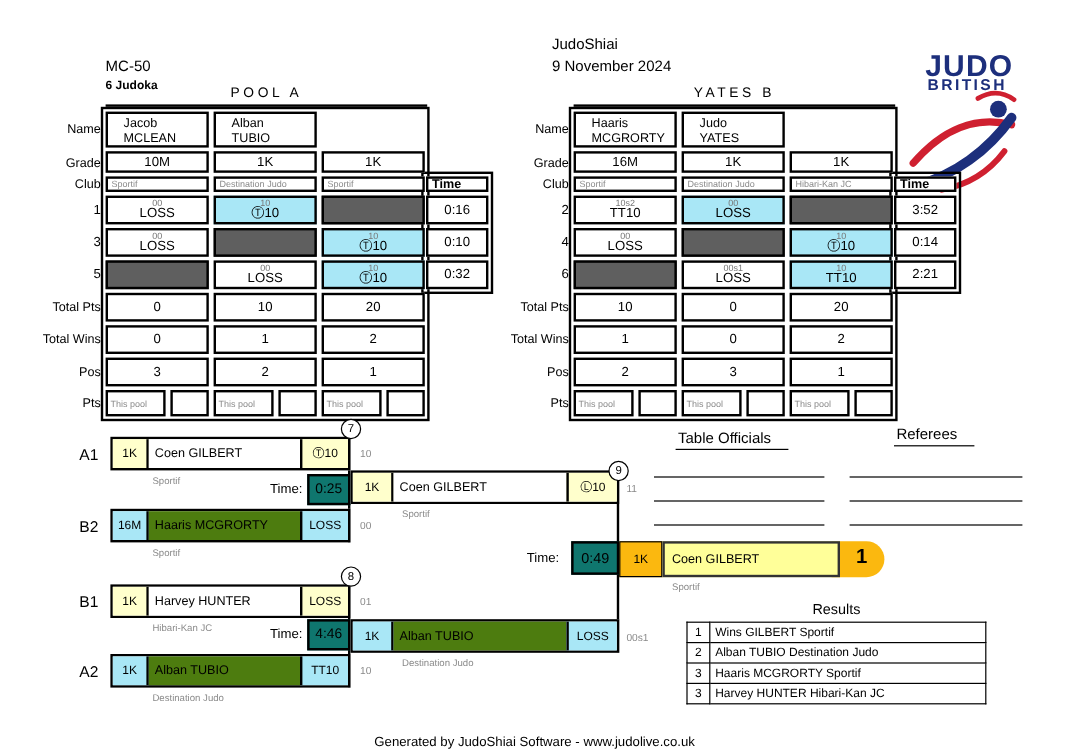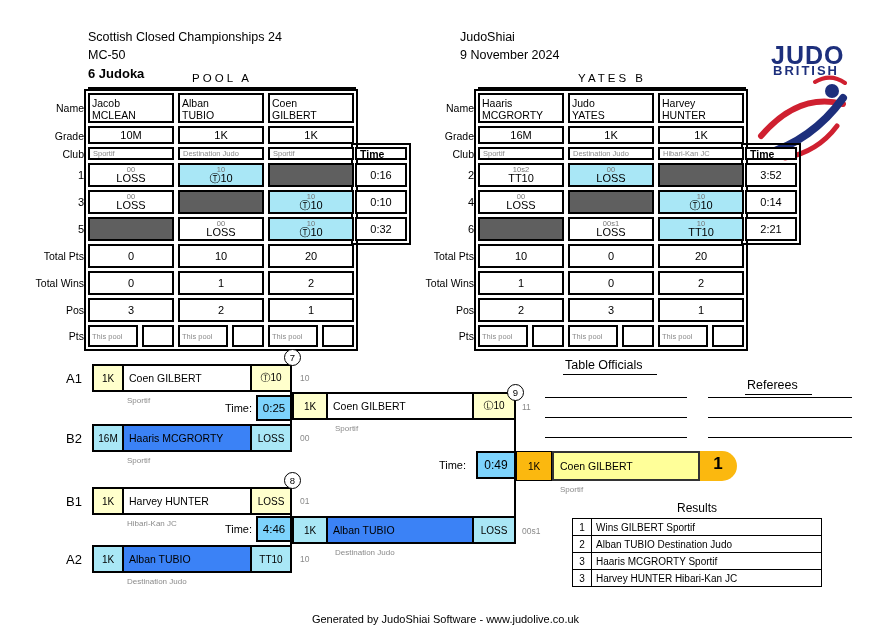--- a/index.html
+++ b/index.html
@@ -11,70 +11,69 @@
   .pool .lbl{position:absolute;left:0;width:54px;text-align:right;font-size:10.5px;}
   .cell{position:absolute;border:2px solid #000;background:#fff;box-sizing:border-box;}
   .cell.blue{background:#a9e7f6;}
   .cell.gray{background:#5f5f5f;}
   .c0{left:58px;} .c1{left:148px;} .c2{left:238px;} .colw{width:86px;}
   .ctime{left:325px;width:52px;}
   .rt-name{top:0;height:30px;} .rt-grade{top:33px;height:18px;} .rt-club{top:54px;height:13px;}
   .rt-m0{top:70px;height:24px;} .rt-m1{top:97px;height:24px;} .rt-m2{top:124px;height:24px;}
   .rt-tp{top:151px;height:24px;} .rt-tw{top:178px;height:24px;} .rt-pos{top:205px;height:24px;}
   .rt-pts{top:232px;height:22px;}
-  .namecell{font-size:10.5px;line-height:12px;padding:2px 0 0 2px;}
+  .namecell{font-size:10.5px;line-height:12px;padding:2px 0 0 13px;}
   .ctr{display:flex;align-items:center;justify-content:center;font-size:11px;}
   .clubcell{font-size:7.5px;color:#8a8a8a;display:flex;align-items:center;padding-left:3px;}
   .timehead{font-size:10.5px;font-weight:bold;display:flex;align-items:center;padding-left:3px;background:#fff;}
   .mcell{overflow:hidden;}
   .mscore{position:absolute;top:0;left:0;right:0;text-align:center;font-size:7.5px;color:#777;line-height:9px;}
   .mres{position:absolute;bottom:1px;left:0;right:0;text-align:center;font-size:11px;line-height:11px;}
   .wrap{position:absolute;border:2px solid #000;box-sizing:border-box;pointer-events:none;background:transparent;}
   .ptsl{width:50px;} .ptsr{width:32px;}
   .thispool{font-size:7.5px;color:#8a8a8a;display:flex;align-items:center;padding-left:2px;}
   .pooltitle{position:absolute;top:72px;height:15px;border-bottom:2px solid #000;
              text-align:center;font-size:11.5px;letter-spacing:3px;width:268px;}
   
   .bar{position:absolute;height:28px;display:flex;border:2px solid #000;box-sizing:border-box;background:#fff;}
   .bar .g{width:28px;border-right:2px solid #000;display:flex;align-items:center;justify-content:center;font-size:10px;flex:none;}
   .bar .n{flex:1;display:flex;align-items:center;padding-left:5px;font-size:10.5px;}
   .bar .r{width:38px;border-left:2px solid #000;display:flex;align-items:center;justify-content:center;font-size:10px;flex:none;}
   .bar.semi{width:224px;} .bar.semi .g{width:32px;} .bar.semi .r{width:40px;}
   .bar.y .g,.bar.y .r{background:#ffffcc;} .bar.y .n{background:#fff;}
-  .bar.b .g,.bar.b .r{background:#a9e7f6;} .bar.b .n{background:#3b82f6;}
+  .bar.b .g,.bar.b .r{background:#a9e7f6;} .bar.b .n{background:#4d7c0f;}
   .slot{position:absolute;font-size:13px;width:28px;text-align:right;}
   .clubtxt{position:absolute;font-size:8px;color:#8a8a8a;}
   .scoretxt{position:absolute;font-size:8.5px;color:#8a8a8a;}
   .mcircle{position:absolute;width:17px;height:17px;border:1.5px solid #000;border-radius:50%;background:#fff;
            display:flex;align-items:center;justify-content:center;font-size:9.5px;z-index:6;box-sizing:border-box;}
   .vline{position:absolute;width:2px;background:#000;}
-  .timebox{position:absolute;border:2px solid #000;background:#7dd3fc;display:flex;align-items:center;justify-content:center;
+  .timebox{position:absolute;border:2px solid #000;background:#0f766e;display:flex;align-items:center;justify-content:center;
            font-size:11.5px;box-sizing:border-box;}
   .timelbl{position:absolute;font-size:11px;text-align:right;width:92px;}
   
   .offhead{position:absolute;font-size:12.5px;border-bottom:1.5px solid #000;padding:0 14px 2px 2px;}
   .oline{position:absolute;height:0;border-top:1.2px solid #000;}
   .results-title{position:absolute;font-size:12px;text-align:center;}
   .rtable{position:absolute;border-collapse:collapse;}
   .rtable td{border:1.5px solid #000;font-size:10px;height:16px;padding:0 4px;white-space:nowrap;}
   .rtable td.rank{text-align:center;width:12px;padding:0 3px;}
   
   .h-text{position:absolute;font-size:12.5px;}
   .footer{position:absolute;left:0;width:891px;text-align:center;font-size:11px;top:613px;}
   .logo-top{position:absolute;font-size:13px;font-weight:bold;color:#1d2f7c;letter-spacing:2px;}
   .logo-bottom{position:absolute;font-size:25px;font-weight:bold;color:#1d2f7c;letter-spacing:1px;line-height:22px;}
 </style>
 </head>
 <body>
 
 <div id="page">
 
-  <div class="h-text" style="left:88px;top:30px;">Scottish Closed Championships 24</div>
   <div class="h-text" style="left:88px;top:48px;">MC-50</div>
-  <div class="h-text" style="left:88px;top:66px;font-size:13px;font-weight:bold;">6 Judoka</div>
+  <div class="h-text" style="left:88px;top:66px;font-size:10px;font-weight:bold;">6 Judoka</div>
   <div class="h-text" style="left:460px;top:30px;">JudoShiai</div>
   <div class="h-text" style="left:460px;top:48px;">9 November 2024</div>
 
   <div class="logo-top" style="left:773px;top:30px;margin-top:33px;">BRITISH</div>
   <div class="logo-bottom" style="left:771px;top:44px;">JUDO</div>
   <svg class="abs" style="left:755px;top:74px;" width="100" height="88" viewBox="0 0 100 88">
     <path d="M60,8 C70,2 80,2 90,9" stroke="#cf2030" stroke-width="4" fill="none" stroke-linecap="round"></path>
     <path d="M6,62 C30,34 58,22 88,30" stroke="#cf2030" stroke-width="6" fill="none" stroke-linecap="round"></path>
     <path d="M10,80 C40,72 68,52 88,24" stroke="#1d2f7c" stroke-width="8" fill="none" stroke-linecap="round"></path>
     <path d="M30,84 C52,80 70,68 82,52" stroke="#cf2030" stroke-width="5" fill="none" stroke-linecap="round"></path>
@@ -100,24 +99,20 @@
     <div class="wrap" style="left:321px;top:50px;width:60px;height:102px;"></div>
 
     <div class="cell c0 colw rt-name namecell">
       <div>Jacob</div>
       <div>MCLEAN</div>
     </div>
     <div class="cell c1 colw rt-name namecell">
       <div>Alban</div>
       <div>TUBIO</div>
     </div>
-    <div class="cell c2 colw rt-name namecell">
-      <div>Coen</div>
-      <div>GILBERT</div>
-    </div>
 
     <div class="cell c0 colw rt-grade ctr">10M</div>
     <div class="cell c1 colw rt-grade ctr">1K</div>
     <div class="cell c2 colw rt-grade ctr">1K</div>
 
     <div class="cell c0 colw rt-club clubcell">Sportif</div>
     <div class="cell c1 colw rt-club clubcell">Destination Judo</div>
     <div class="cell c2 colw rt-club clubcell">Sportif</div>
     <div class="cell ctime rt-club timehead">Time</div>
 
@@ -187,24 +182,20 @@
     <div class="wrap" style="left:54px;top:-4px;width:274px;height:262px;"></div>
     <div class="wrap" style="left:321px;top:50px;width:60px;height:102px;"></div>
 
     <div class="cell c0 colw rt-name namecell">
       <div>Haaris</div>
       <div>MCGRORTY</div>
     </div>
     <div class="cell c1 colw rt-name namecell">
       <div>Judo</div>
       <div>YATES</div>
-    </div>
-    <div class="cell c2 colw rt-name namecell">
-      <div>Harvey</div>
-      <div>HUNTER</div>
     </div>
     <div class="cell c0 colw rt-grade ctr">16M</div>
     <div class="cell c1 colw rt-grade ctr">1K</div>
     <div class="cell c2 colw rt-grade ctr">1K</div>
     <div class="cell c0 colw rt-club clubcell">Sportif</div>
     <div class="cell c1 colw rt-club clubcell">Destination Judo</div>
     <div class="cell c2 colw rt-club clubcell">Hibari-Kan JC</div>
     <div class="cell ctime rt-club timehead">Time</div>
 
     <div class="cell c0 colw rt-m0 mcell">
@@ -329,21 +320,21 @@
   <div class="abs" style="left:693px;top:451px;width:44px;height:30px;background:#fbb80f;border-radius:0 15px 15px 0;"></div>
   <div class="abs" style="left:516px;top:451px;width:36px;height:30px;background:#fbb80f;border:1.5px solid #000;box-sizing:border-box;display:flex;align-items:center;justify-content:center;font-size:10px;">1K</div>
   <div class="abs" style="left:552px;top:451px;width:148px;height:30px;background:#ffff99;border:2px solid #333;box-sizing:border-box;display:flex;align-items:center;padding-left:6px;font-size:10.5px;">Coen GILBERT</div>
   <div class="abs" style="left:703px;top:454px;width:30px;text-align:center;font-size:17px;font-weight:bold;">1</div>
   <div class="clubtxt" style="left:560px;top:485px;">Sportif</div>
 
   <div class="offhead" style="left:563px;top:358px;">Table Officials</div>
   <div class="oline" style="left:545px;top:397px;width:142px;"></div>
   <div class="oline" style="left:545px;top:417px;width:142px;"></div>
   <div class="oline" style="left:545px;top:437px;width:142px;"></div>
-  <div class="offhead" style="left:745px;top:378px;">Referees</div>
+  <div class="offhead" style="left:745px;top:355px;">Referees</div>
   <div class="oline" style="left:708px;top:397px;width:144px;"></div>
   <div class="oline" style="left:708px;top:417px;width:144px;"></div>
   <div class="oline" style="left:708px;top:437px;width:144px;"></div>
 
   <div class="results-title" style="left:572px;top:501px;width:250px;">Results</div>
   <table class="rtable" style="left:572px;top:518px;width:250px;">
     <tbody>
         <tr>
       <td class="rank">1</td>
       <td>Wins GILBERT Sportif</td>

